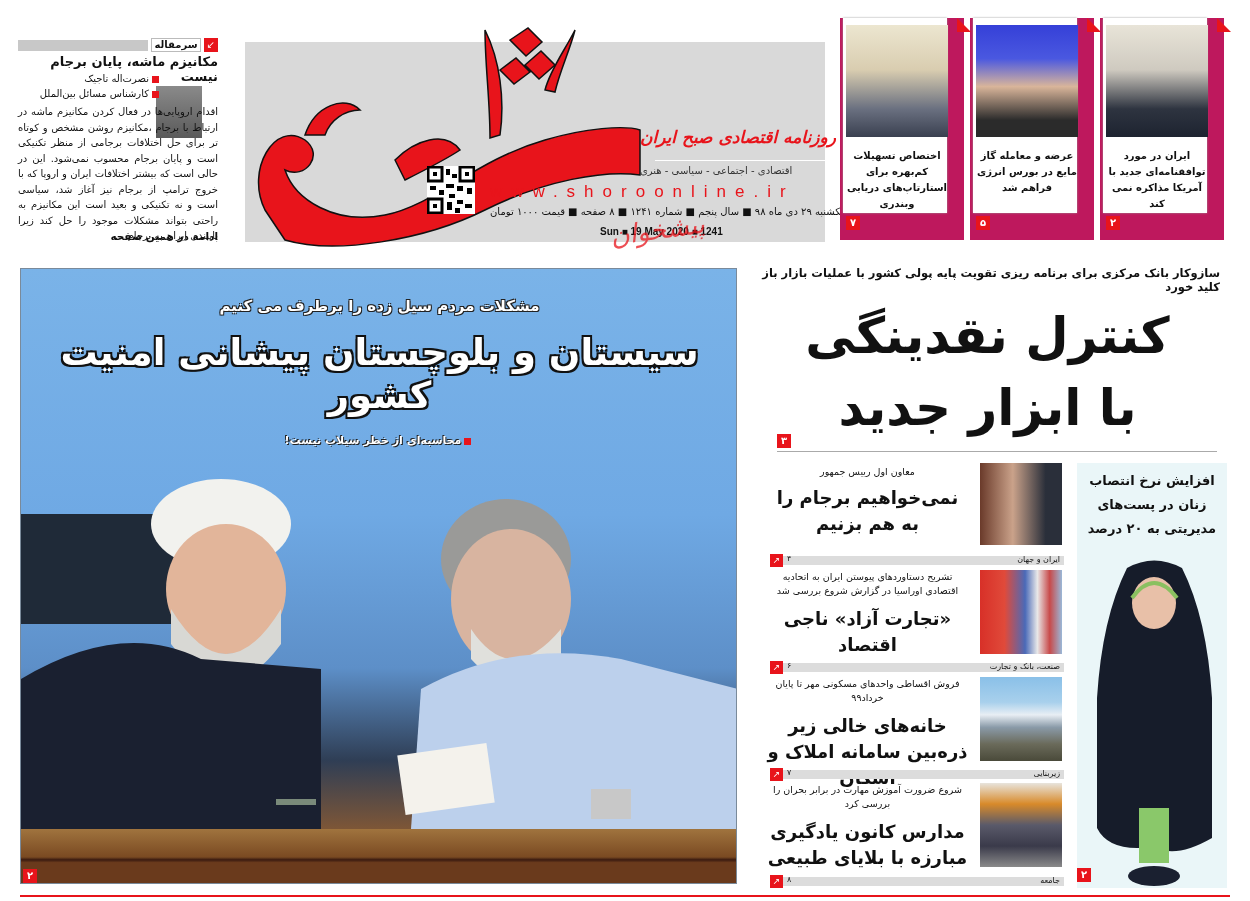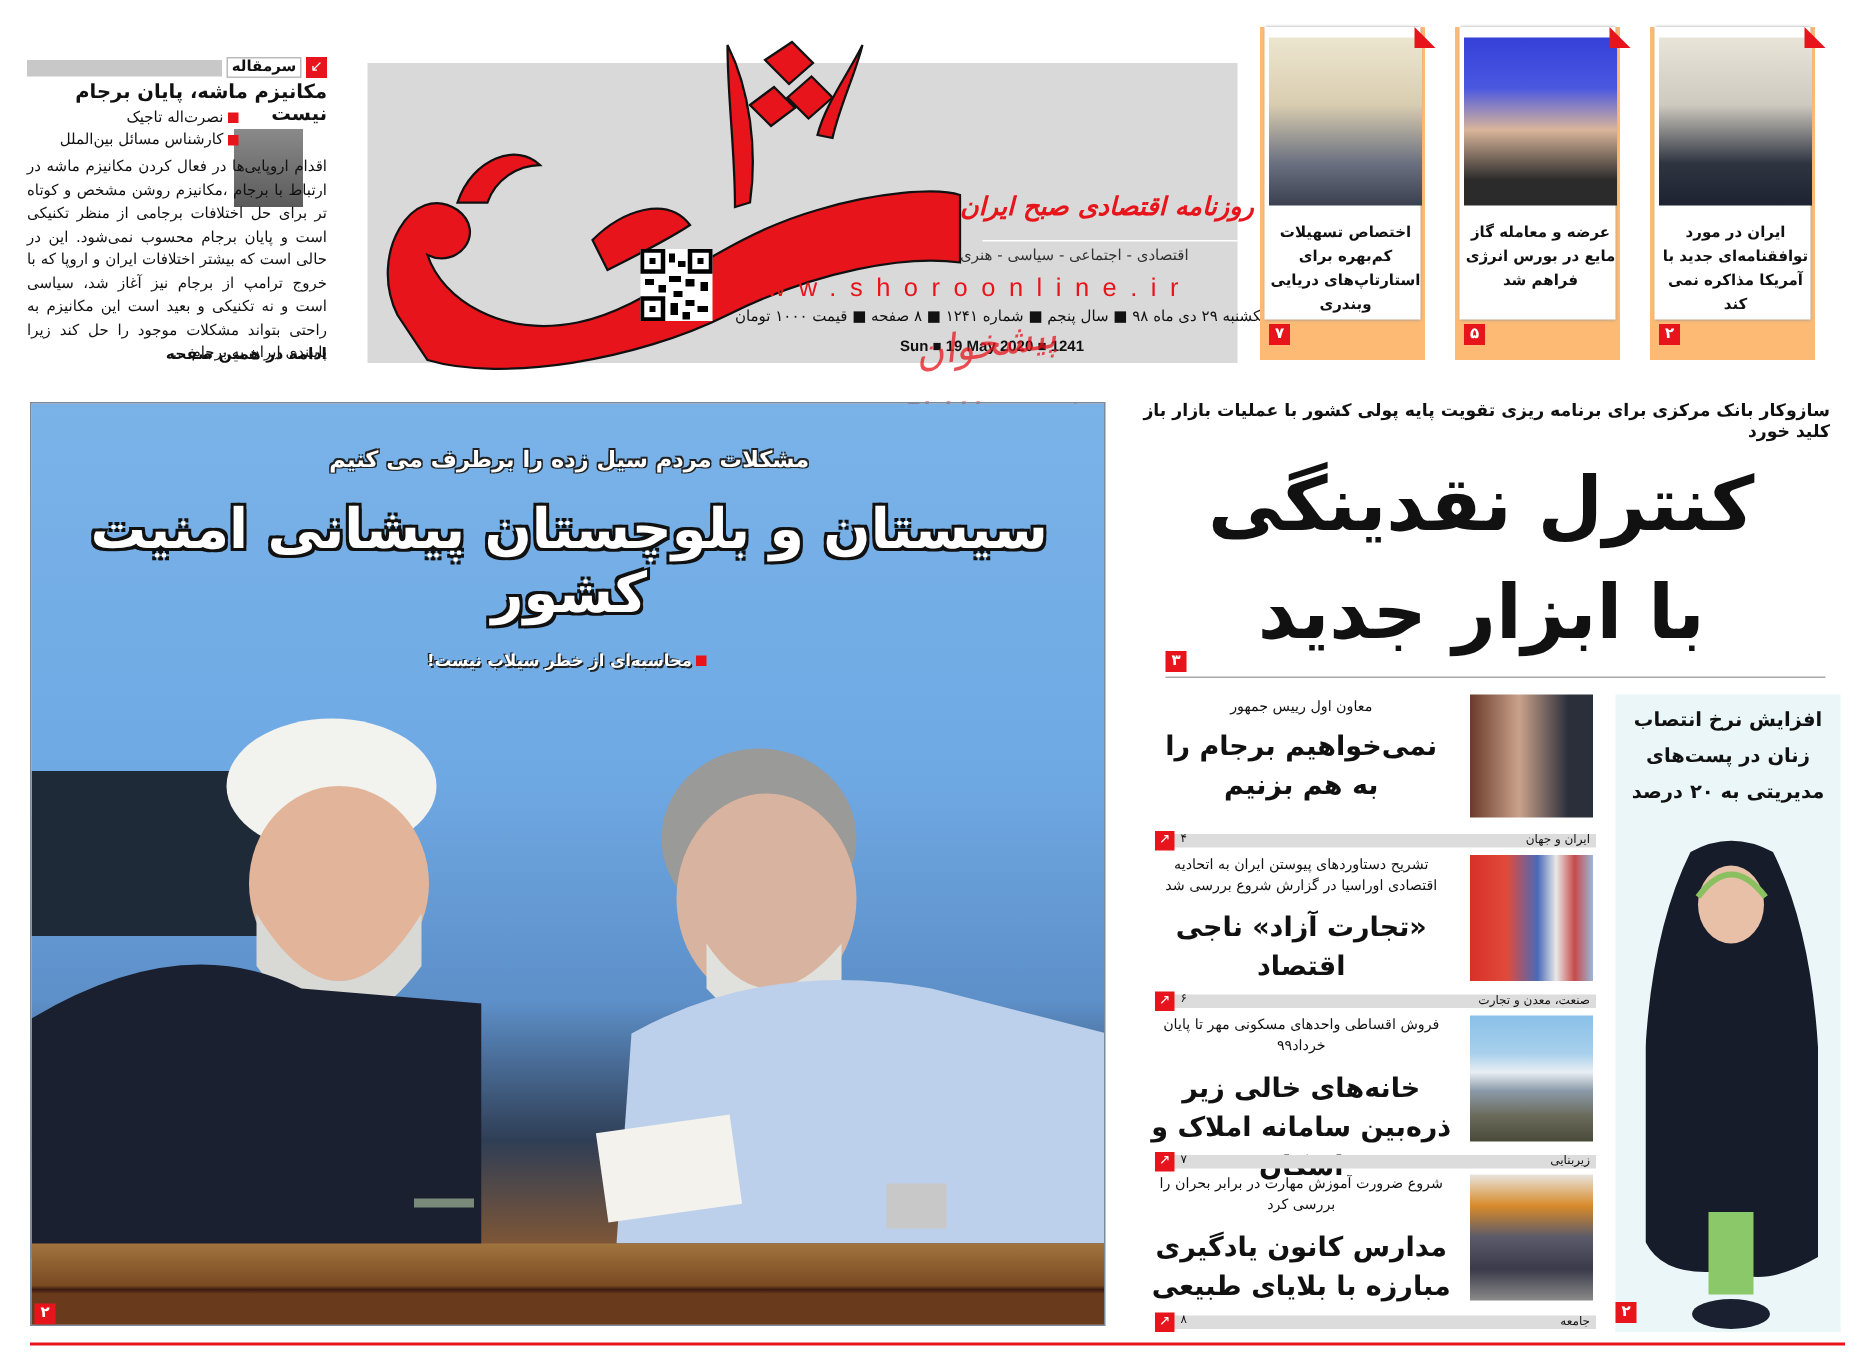--- a/index.html
+++ b/index.html
@@ -29,21 +29,21 @@
   #editorial-head .bar { position: absolute; left: 0; top: 2px; width: 130px; height: 11px; background: #c8c8c8; }
   #editorial-head .label { position: absolute; left: 133px; top: 0; width: 50px; height: 14px; font-size: 10px; font-weight: bold; text-align: center; border: 1px solid #bbb; }
   #editorial-head .icon { position: absolute; right: 0; top: 0; width: 14px; height: 14px; background: #e8141b; color: #fff; font-size: 10px; text-align: center; line-height: 14px; }
   #editorial-title { position: absolute; right: 0; top: 16px; width: 200px; font-size: 13px; font-weight: bold; text-align: right; }
   #editorial-photo { position: absolute; left: 138px; top: 48px; width: 46px; height: 52px; background: linear-gradient(#8a8a8a, #5a5a5a); }
   .ed-meta { position: absolute; right: 56px; font-size: 10px; text-align: right; white-space: nowrap; }
   #editorial-body { position: absolute; right: 0; top: 66px; width: 200px; font-size: 10px; line-height: 15.5px; text-align: justify; }
   #editorial-more { position: absolute; right: 0; top: 192px; width: 200px; font-size: 10.5px; font-weight: bold; text-align: right; }
 
   
-  .teaser { position: absolute; top: 18px; width: 110px; height: 222px; background: #fdba74; }
+  .teaser { position: absolute; top: 18px; width: 124px; height: 222px; background: #be185d; }
   .teaser .card { position: absolute; left: 3px; top: 0; width: 104px; height: 195px; background: #fff; box-shadow: 0 0 2px #999; }
   .teaser .photo { position: absolute; left: 3px; top: 7px; width: 102px; height: 112px; }
   .teaser .title { position: absolute; left: 3px; top: 130px; width: 102px; font-size: 10px; font-weight: bold; text-align: center; line-height: 16px; }
   .teaser .corner { position: absolute; right: -7px; top: 0; width: 0; height: 0; border-top: 14px solid transparent; border-left: 14px solid #e8141b; }
   .teaser .page { position: absolute; left: 6px; top: 198px; }
 
   
   #lead-kicker { left: 760px; top: 266px; width: 460px; font-size: 11.5px; font-weight: bold; text-align: right; }
   #lead-title { left: 760px; top: 300px; width: 455px; font-size: 50px; font-weight: bold; text-align: center; line-height: 72px; letter-spacing: -1px; }
   #lead-page { left: 777px; top: 434px; }
@@ -205,21 +205,21 @@
 </div>
 
 <div class="news-item rtl" style="top:570px; height:88px;">
   <div class="photo" style="top:0; height:84px; background:linear-gradient(90deg,#d83028 0%,#e04a3a 30%,#4a6ab8 55%,#e8e8e8 70%,#c84a4a 85%,#9ab8d8 100%);"></div>
   <div class="kicker" style="top:0;">تشریح دستاوردهای پیوستن ایران به اتحادیه اقتصادی اوراسیا در گزارش شروع بررسی شد</div>
   <div class="headline" style="top:36px;">«تجارت آزاد» ناجی اقتصاد</div>
 </div>
 <div class="sep" style="top:663px;">
   <div class="arrow">↗</div>
   <div class="pg">۶</div>
-  <div class="sec rtl">صنعت، معدن و تجارت</div>
+  <div class="sec rtl">صنعت، بانک و تجارت</div>
 </div>
 
 <div class="news-item rtl" style="top:677px; height:88px;">
   <div class="photo" style="top:0; height:84px; background:linear-gradient(#8ac0e8 0%,#a8d0ec 30%,#e8eef4 45%,#8a9aa8 60%,#6a6a5a 80%,#4a4a3a 100%);"></div>
   <div class="kicker" style="top:0;">فروش اقساطی واحدهای مسکونی مهر تا پایان خرداد۹۹</div>
   <div class="headline" style="top:36px;">خانه‌های خالی زیر ذره‌بین سامانه املاک و اسکان</div>
 </div>
 <div class="sep" style="top:770px;">
   <div class="arrow">↗</div>
   <div class="pg">۷</div>

